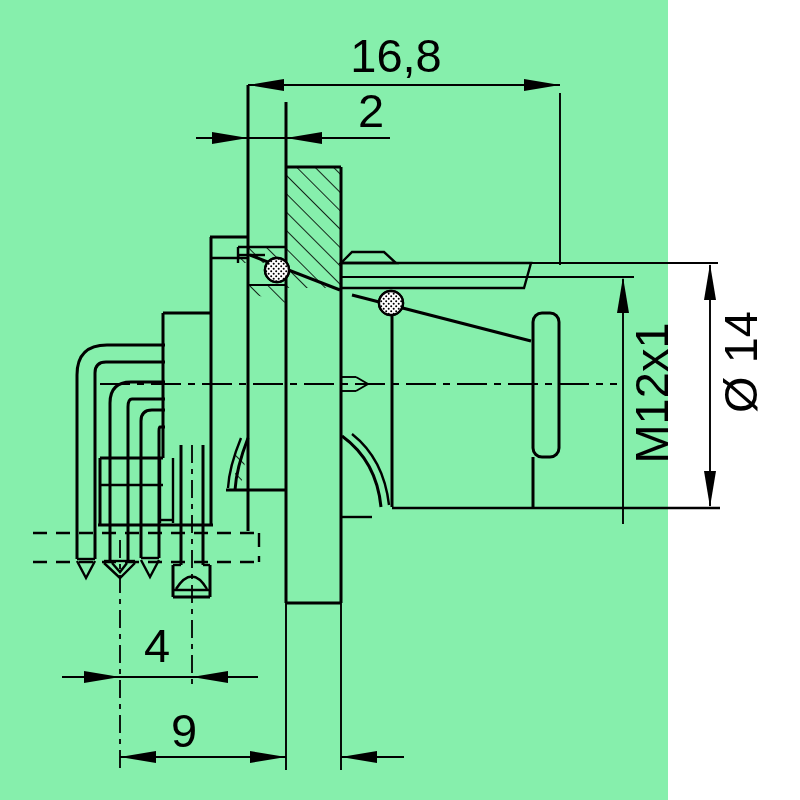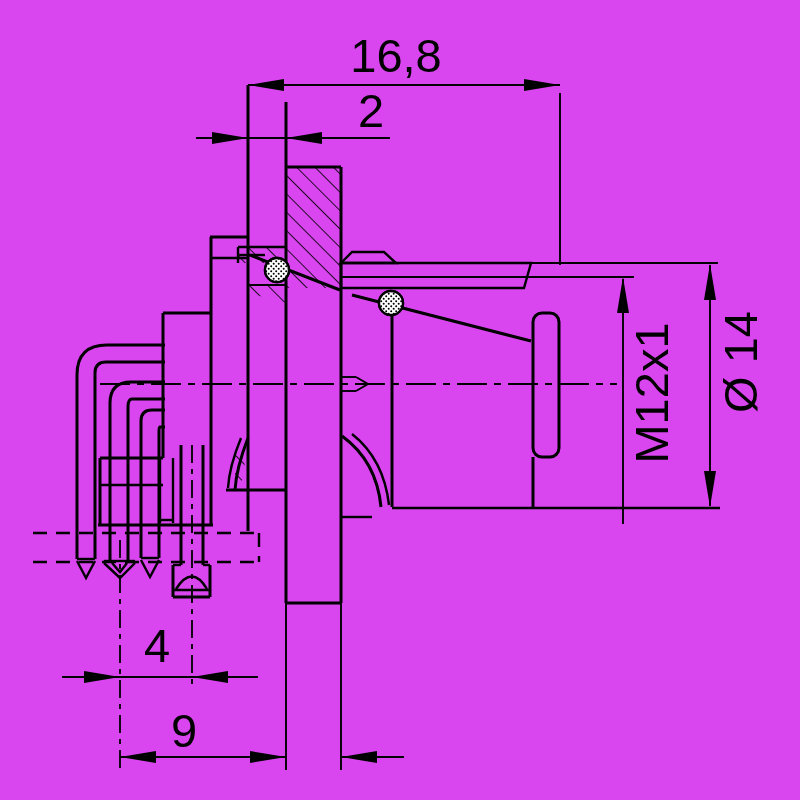--- a/index.html
+++ b/index.html
@@ -1,23 +1,23 @@
 <!DOCTYPE html>
 <html><head>
 <meta charset="utf-8">
 <style>
   html, body {
     margin: 0;
     padding: 0;
     background: #ffffff;
   }
   #stage {
-    width: 800px;
+    width: 668px;
     height: 800px;
-    background: #d946ef;
+    background: #86efac;
     position: relative;
     font-family: "Liberation Sans", sans-serif;
   }
   svg { display: block; }
   .outline  { stroke: #000; stroke-width: 3;   fill: none; stroke-linecap: butt; }
   .medium   { stroke: #000; stroke-width: 2.4; fill: none; }
   .thin     { stroke: #000; stroke-width: 1.9; fill: none; }
   .dim      { stroke: #000; stroke-width: 1.9; fill: none; }
   .center   { stroke: #000; stroke-width: 1.9; fill: none; stroke-dasharray: 30 7 7 7; }
   .ctr-sm   { stroke: #000; stroke-width: 1.8; fill: none; stroke-dasharray: 18 6 5 6; }

